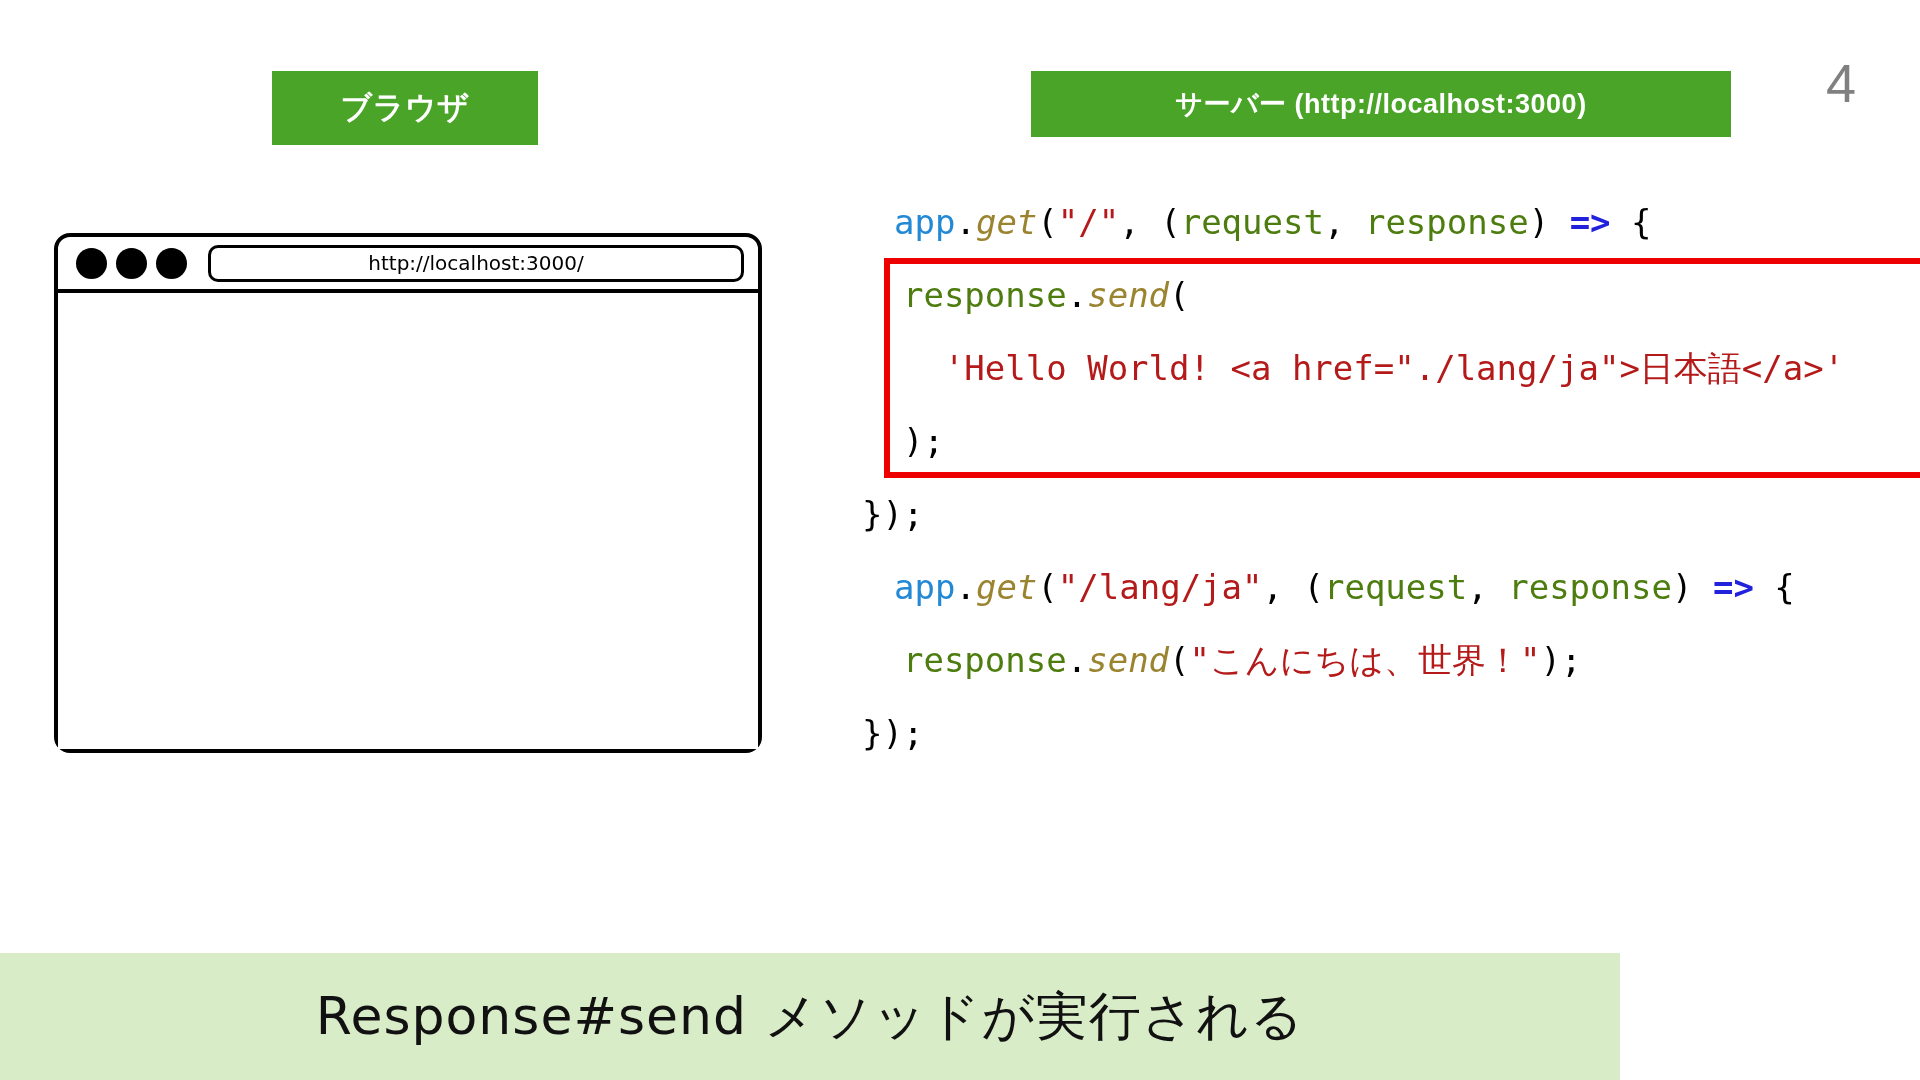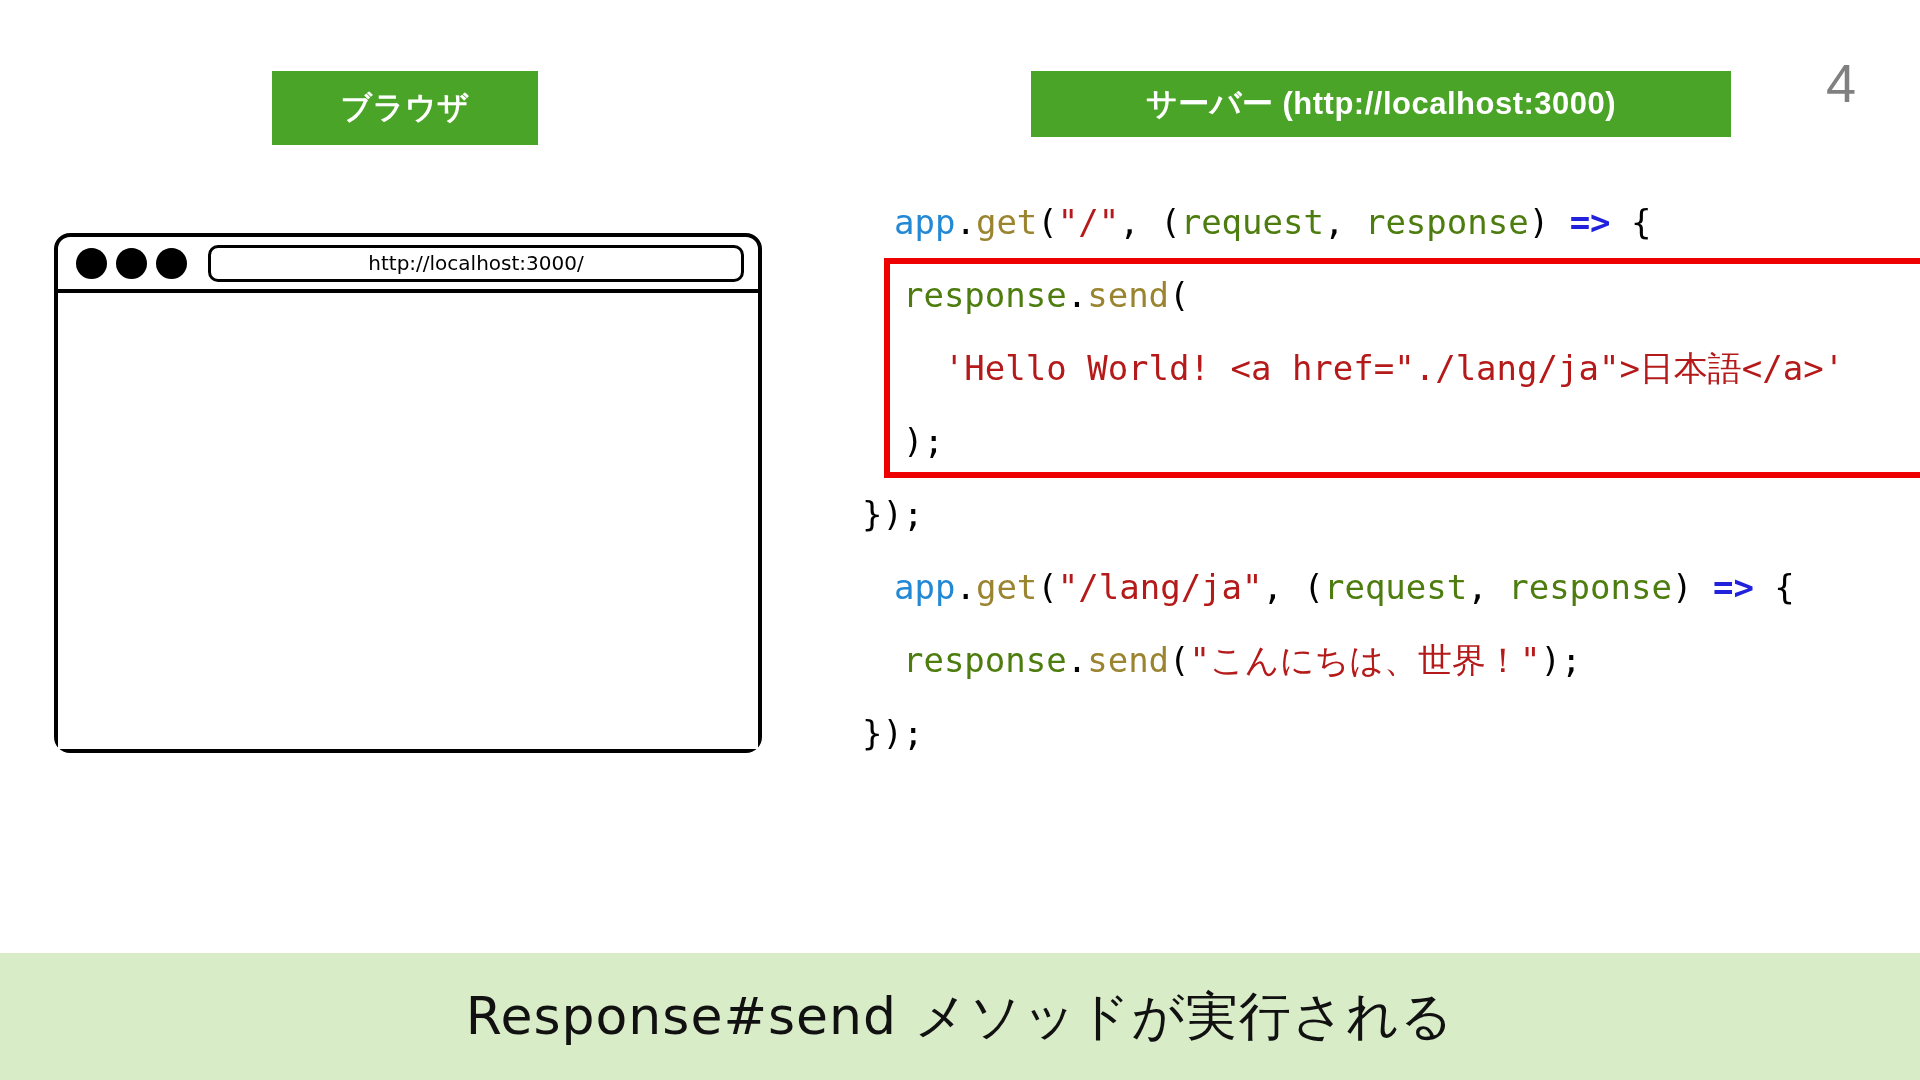--- a/index.html
+++ b/index.html
@@ -42,21 +42,21 @@
     top: 71px;
     width: 266px;
     height: 74px;
     font-size: 31px;
   }
   #banner-server {
     left: 1031px;
     top: 71px;
     width: 700px;
     height: 66px;
-    font-size: 31px;
+    font-size: 27px;
   }
 
   
   #browser-window {
     position: absolute;
     left: 54px;
     top: 233px;
     width: 708px;
     height: 520px;
     border: 4px solid #000000;
@@ -112,21 +112,21 @@
     top: 186px;
     width: 1020px;
     font-family: "DejaVu Sans Mono", monospace;
     font-size: 34px;
     line-height: 73px;
     white-space: pre;
     color: #000000;
   }
   .code-line { height: 73px; }
   .tok-obj  { color: #2389d4; margin-left: 32px; }        
-  .tok-fn   { color: #9b8430; }        
+  .tok-fn   { color: #9b8430; font-style: italic; }        
   .tok-str  { color: #b51a1a; }        
   .tok-var  { color: #4d7c0f; }        
   .tok-arrow{ color: #2222dd; font-weight: bold; }
   .tok-punc { color: #000000; }
 
   
   #highlight-box {
     position: absolute;
     left: 884px;
     top: 258px;
@@ -135,21 +135,21 @@
     border: 6px solid #ee0000;
     box-sizing: border-box;
     pointer-events: none;
   }
 
   
   #caption-bar {
     position: absolute;
     left: 0;
     top: 953px;
-    width: 1920px;
+    width: 1620px;
     height: 127px;
     background: #d9ecc8;
     display: flex;
     align-items: center;
     justify-content: center;
   }
   #caption-text {
     font-family: "DejaVu Sans", sans-serif;
     font-size: 52px;
     color: #111111;

